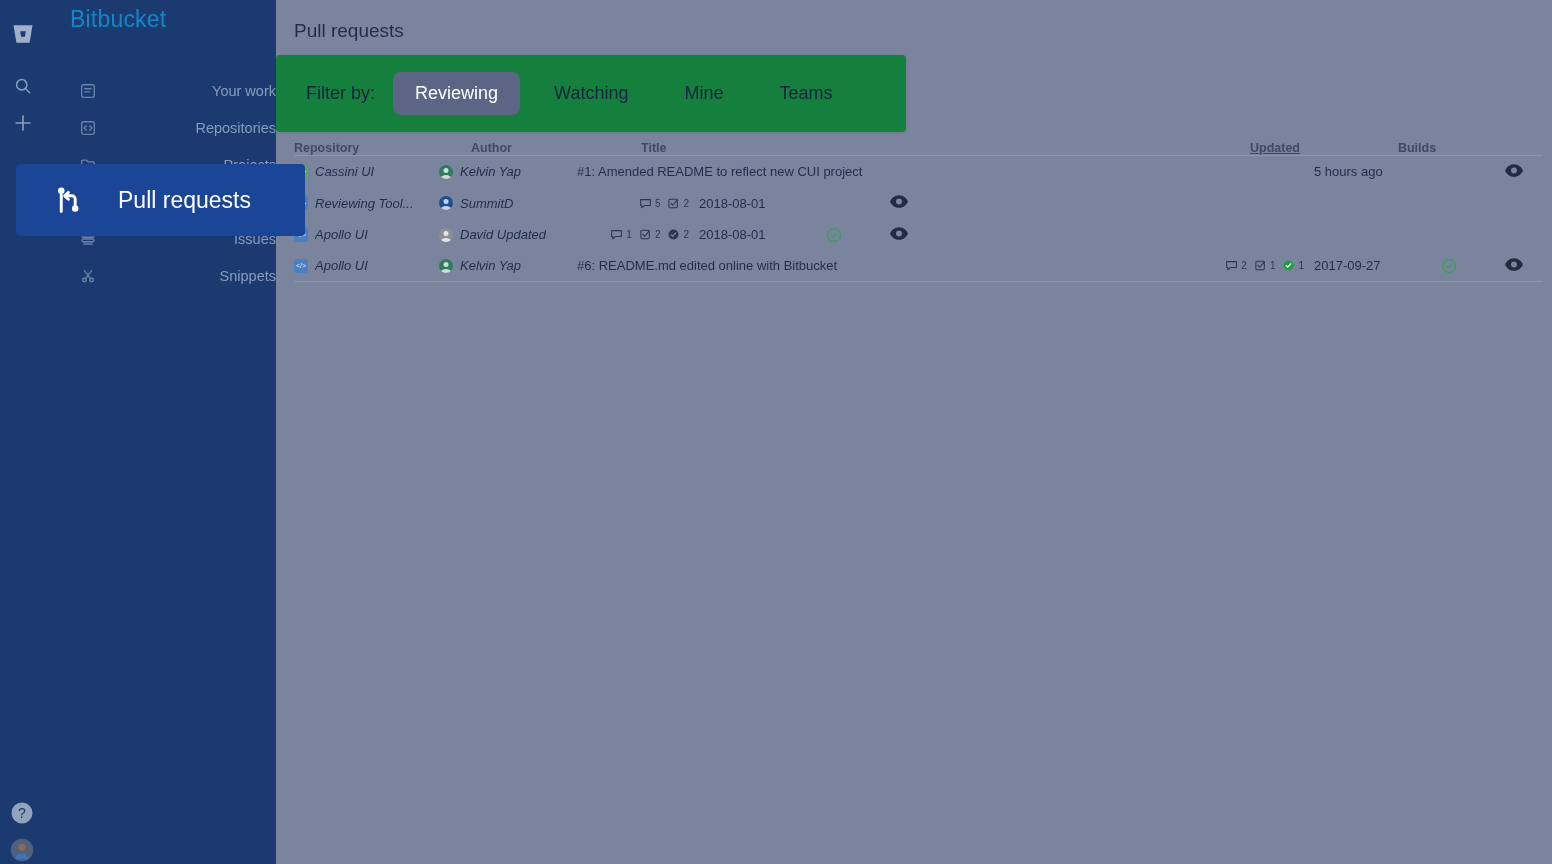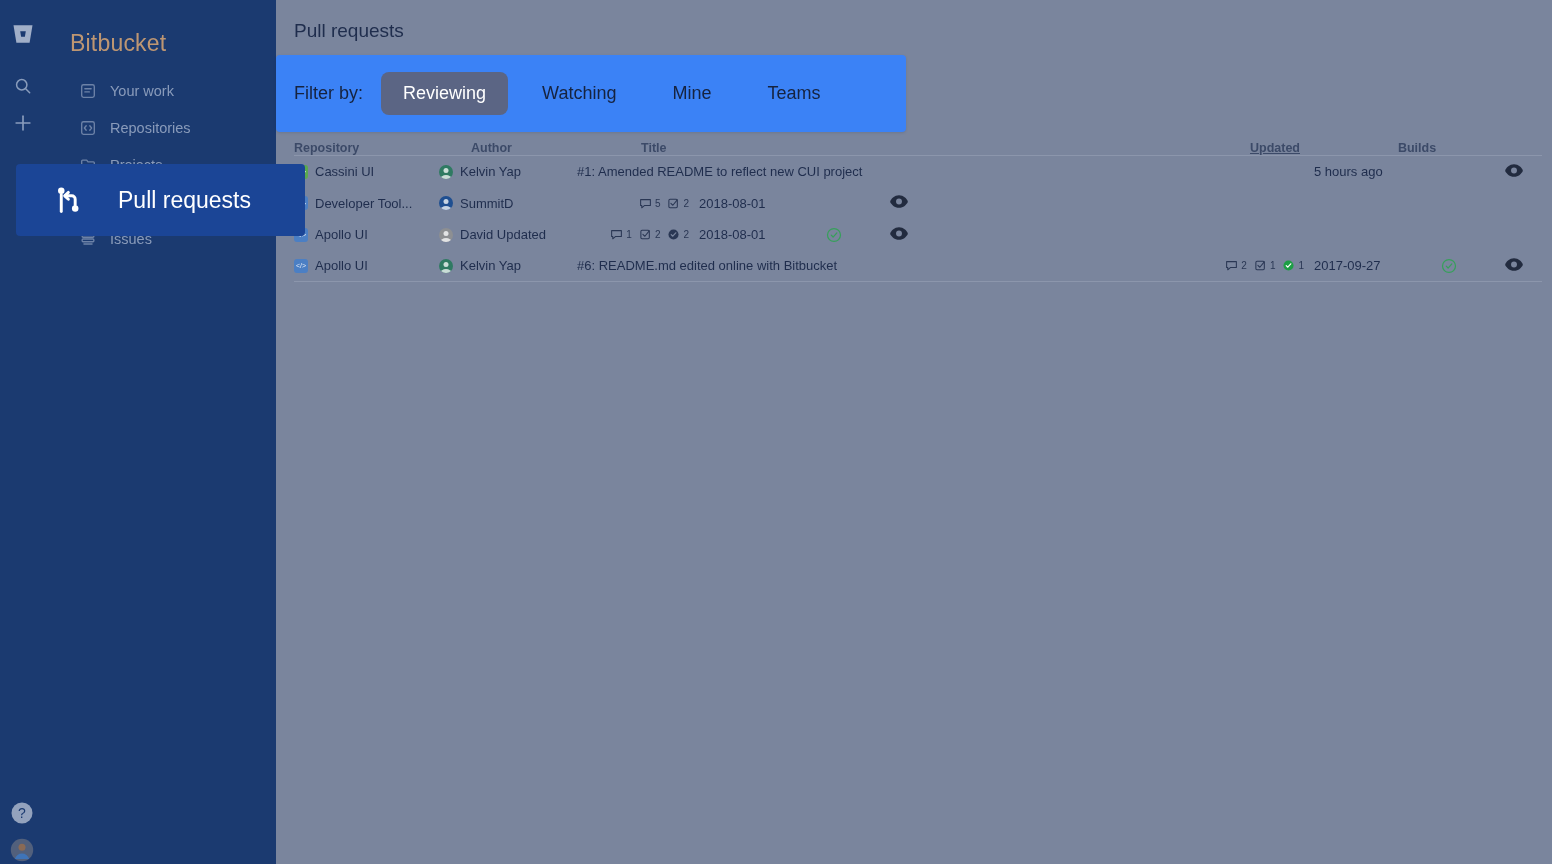--- a/index.html
+++ b/index.html
@@ -39,32 +39,32 @@
 
   .rail-bottom-icon {
     position: absolute; left: 10px;
     width: 24px; height: 24px;
     cursor: pointer;
   }
   .rail-help   { top: 801px; }
   .rail-avatar { top: 838px; }
 
   .brand {
-    position: absolute; left: 70px; top: 30px;
-    font-size: 23px; color: #fdba74; letter-spacing: .2px;
+    position: absolute; left: 70px; top: 6px;
+    font-size: 23px; color: #0ea5e9; letter-spacing: .2px;
     opacity: .72;
   }
 
   .nav-list { position: absolute; left: 0; top: 72px; width: 276px; }
   .nav-item {
     position: relative;
     height: 37px;
     display: flex; align-items: center;
-    padding-left: 78px;
     cursor: pointer;
+    justify-content: flex-end;
   }
   .nav-item .nav-ico {
     position: absolute; left: 79px; top: 50%;
     transform: translateY(-50%);
     width: 18px; height: 18px;
     opacity: .58;
     display: flex; align-items: center; justify-content: center;
   }
   .nav-item .nav-label {
     margin-left: 32px;
@@ -105,24 +105,24 @@
 
   .page-title {
     position: absolute; left: 18px; top: 20px;
     font-size: 19px; color: #1f2d4d;
   }
 
   
   .filter-card {
     position: absolute; left: 0px; top: 55px;
     width: 630px; height: 77px;
-    background: #3b82f6;
+    background: #15803d;
     border-radius: 4px;
     display: flex; align-items: center;
-    padding-left: 18px;
+    padding-left: 30px;
     z-index: 30;
     box-shadow: 0 1px 3px rgba(0,0,0,.10);
   }
   .filter-label {
     font-size: 18px; color: #16233f;
     margin-right: 18px;
   }
   .filter-tab {
     font-size: 18px; color: #16233f;
     padding: 11px 22px;
@@ -188,21 +188,21 @@
     transform: translateX(-50%);
   }
   .avatar-dot::before {
     content: ""; position: absolute;
     left: 50%; bottom: -4px;
     width: 11px; height: 8px; border-radius: 50% 50% 0 0;
     background: rgba(255,255,255,.75);
     transform: translateX(-50%);
   }
   .repo-name, .author-name {
-    white-space: nowrap; overflow: hidden; text-overflow: ellipsis;
+    white-space: nowrap; overflow: hidden; text-overflow: ellipsis; font-style: italic;
   }
 
   .meta-grp { display: flex; align-items: center; gap: 3px; }
   .meta-num { font-size: 10px; color: #2a3754; }
 
   .eye-btn { cursor: pointer; }
 </style>
 </head>
 <body>
 
@@ -299,20 +299,31 @@
         <span class="nav-ico">
           <svg viewBox="0 0 20 20" width="18" height="18" fill="none" stroke="#a8b6cf" stroke-width="1.5">
             <rect x="3.5" y="5" width="13" height="3" rx="1"></rect>
             <rect x="3.5" y="10" width="13" height="3" rx="1"></rect>
             <line x1="5.5" y1="15.5" x2="14.5" y2="15.5" stroke-linecap="round"></line>
           </svg>
         </span>
         <span class="nav-label">Issues</span>
       </div>
 
+      <div class="nav-item">
+        <span class="nav-ico">
+          <svg viewBox="0 0 20 20" width="18" height="18" fill="none" stroke="#a8b6cf" stroke-width="1.5">
+            <circle cx="6" cy="14.5" r="2"></circle>
+              <circle cx="14" cy="14.5" r="2"></circle>
+            <line x1="7.3" y1="13" x2="14" y2="4" stroke-linecap="round"></line>
+            <line x1="12.7" y1="13" x2="6" y2="4" stroke-linecap="round"></line>
+          </svg>
+        </span>
+        <span class="nav-label">Snippets</span>
+      </div>
     </div>
 
     <div class="pr-callout">
       <span class="pr-ico">
         <svg viewBox="0 0 22 22" width="34" height="34" fill="none" stroke="#ffffff" stroke-width="1.9" stroke-linecap="round" stroke-linejoin="round">
           <circle cx="6" cy="5" r="2.1" fill="#ffffff" stroke="none"></circle>
           <circle cx="15" cy="16.5" r="2.1" fill="#ffffff" stroke="none"></circle>
           <line x1="6" y1="7.6" x2="6" y2="18.5"></line>
           <path d="M15 14.2V10.5a2.2 2.2 0 00-2.2-2.2H8.6"></path>
           <polyline points="10.6,6.1 8.2,8.3 10.6,10.5"></polyline>
@@ -365,21 +376,21 @@
               <path d="M10 0C5 0 1.6 3.6.4 6.2a2 2 0 000 1.6C1.6 10.4 5 14 10 14s8.4-3.6 9.6-6.2a2 2 0 000-1.6C18.4 3.6 15 0 10 0z" fill="#222b3f"></path>
               <circle cx="10" cy="7" r="3.3" fill="#7a859d"></circle>
             </svg>
           </span>
         </div>
       </div>
 
       <div class="trow">
         <div class="c-repo">
           <span class="repo-dot" style="background:#4b7fc4">&lt;/&gt;</span>
-          <span class="repo-name">Developer Tool...</span>
+          <span class="repo-name">Reviewing Tool...</span>
         </div>
         <div class="c-author">
           <span class="avatar-dot" style="background:#1f4f91"></span>
           <span class="author-name">SummitD</span>
         </div>
         <div class="c-meta">
           <span class="meta-grp">
             <svg viewBox="0 0 16 16" width="13" height="13" fill="none" stroke="#2a3754" stroke-width="1.3">
               <path d="M2 3.2h12v7.3H6.6L3.4 13.3v-2.8H2z" stroke-linejoin="round"></path>
             </svg>

